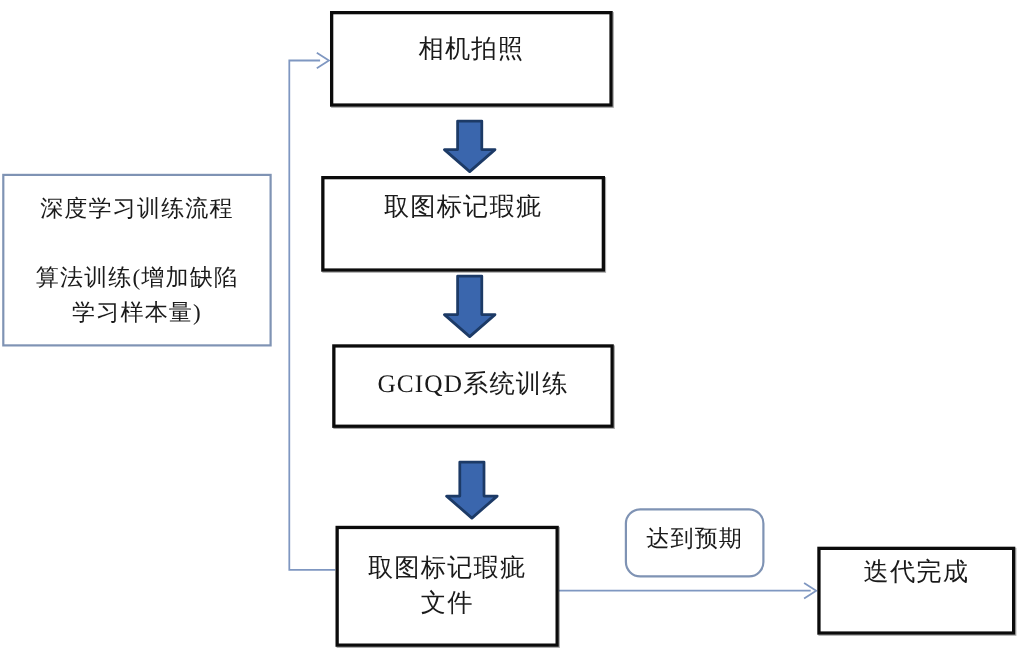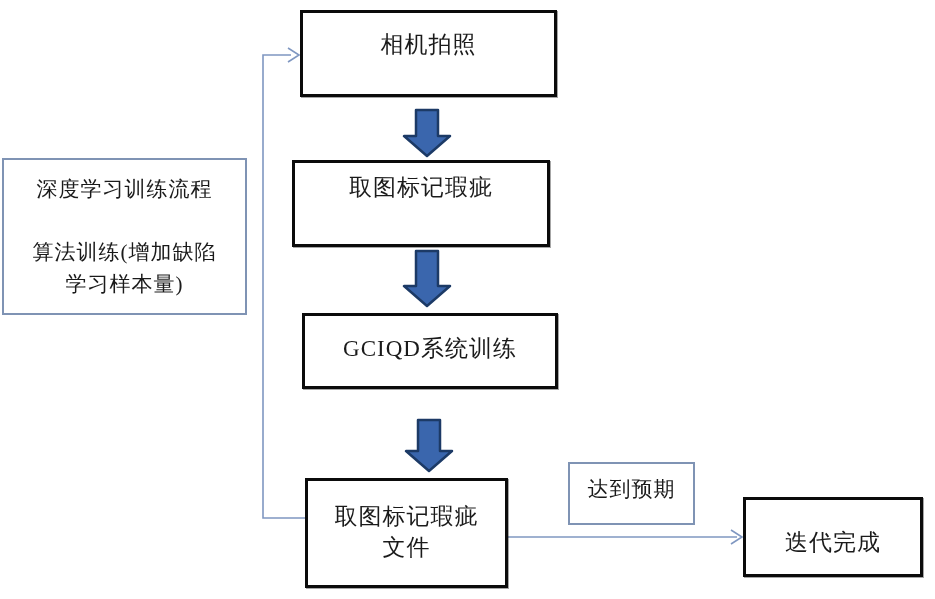--- a/index.html
+++ b/index.html
@@ -41,23 +41,23 @@
     border:2px solid var(--note-border);
     box-sizing:border-box;
     text-align:center;
     letter-spacing:1px;
     white-space:pre-line;
   }
   #box-camera{left:300px;top:10px;width:257px;height:87px;padding-top:16px;}
   #box-mark{left:292px;top:160px;width:258px;height:87px;padding-top:9px;}
   #box-train{left:302px;top:313px;width:256px;height:76px;padding-top:17px;}
   #box-update{left:305px;top:478px;width:203px;height:110px;padding-top:20px;}
-  #box-done{left:743px;top:497px;width:180px;height:80px;padding-top:27px;}
+  #box-done{left:743px;top:497px;width:180px;height:80px;padding-top:4px;}
   #box-sidenote{left:2px;top:158px;width:245px;height:157px;padding-top:14px;font-size:21px;line-height:1.5;}
-  #box-expect{left:568px;top:462px;width:127px;height:63px;padding-top:11px;font-size:21px;}
+  #box-expect{left:568px;top:462px;width:127px;height:63px;padding-top:11px;font-size:21px;border-radius:14px;}
   svg.overlay{
     position:absolute;left:0;top:0;width:935px;height:599px;
     pointer-events:none;
   }
   .block-arrow{
     fill:var(--arrow-fill);
     stroke:var(--arrow-stroke);
     stroke-width:2.5;
     stroke-linejoin:round;
   }

